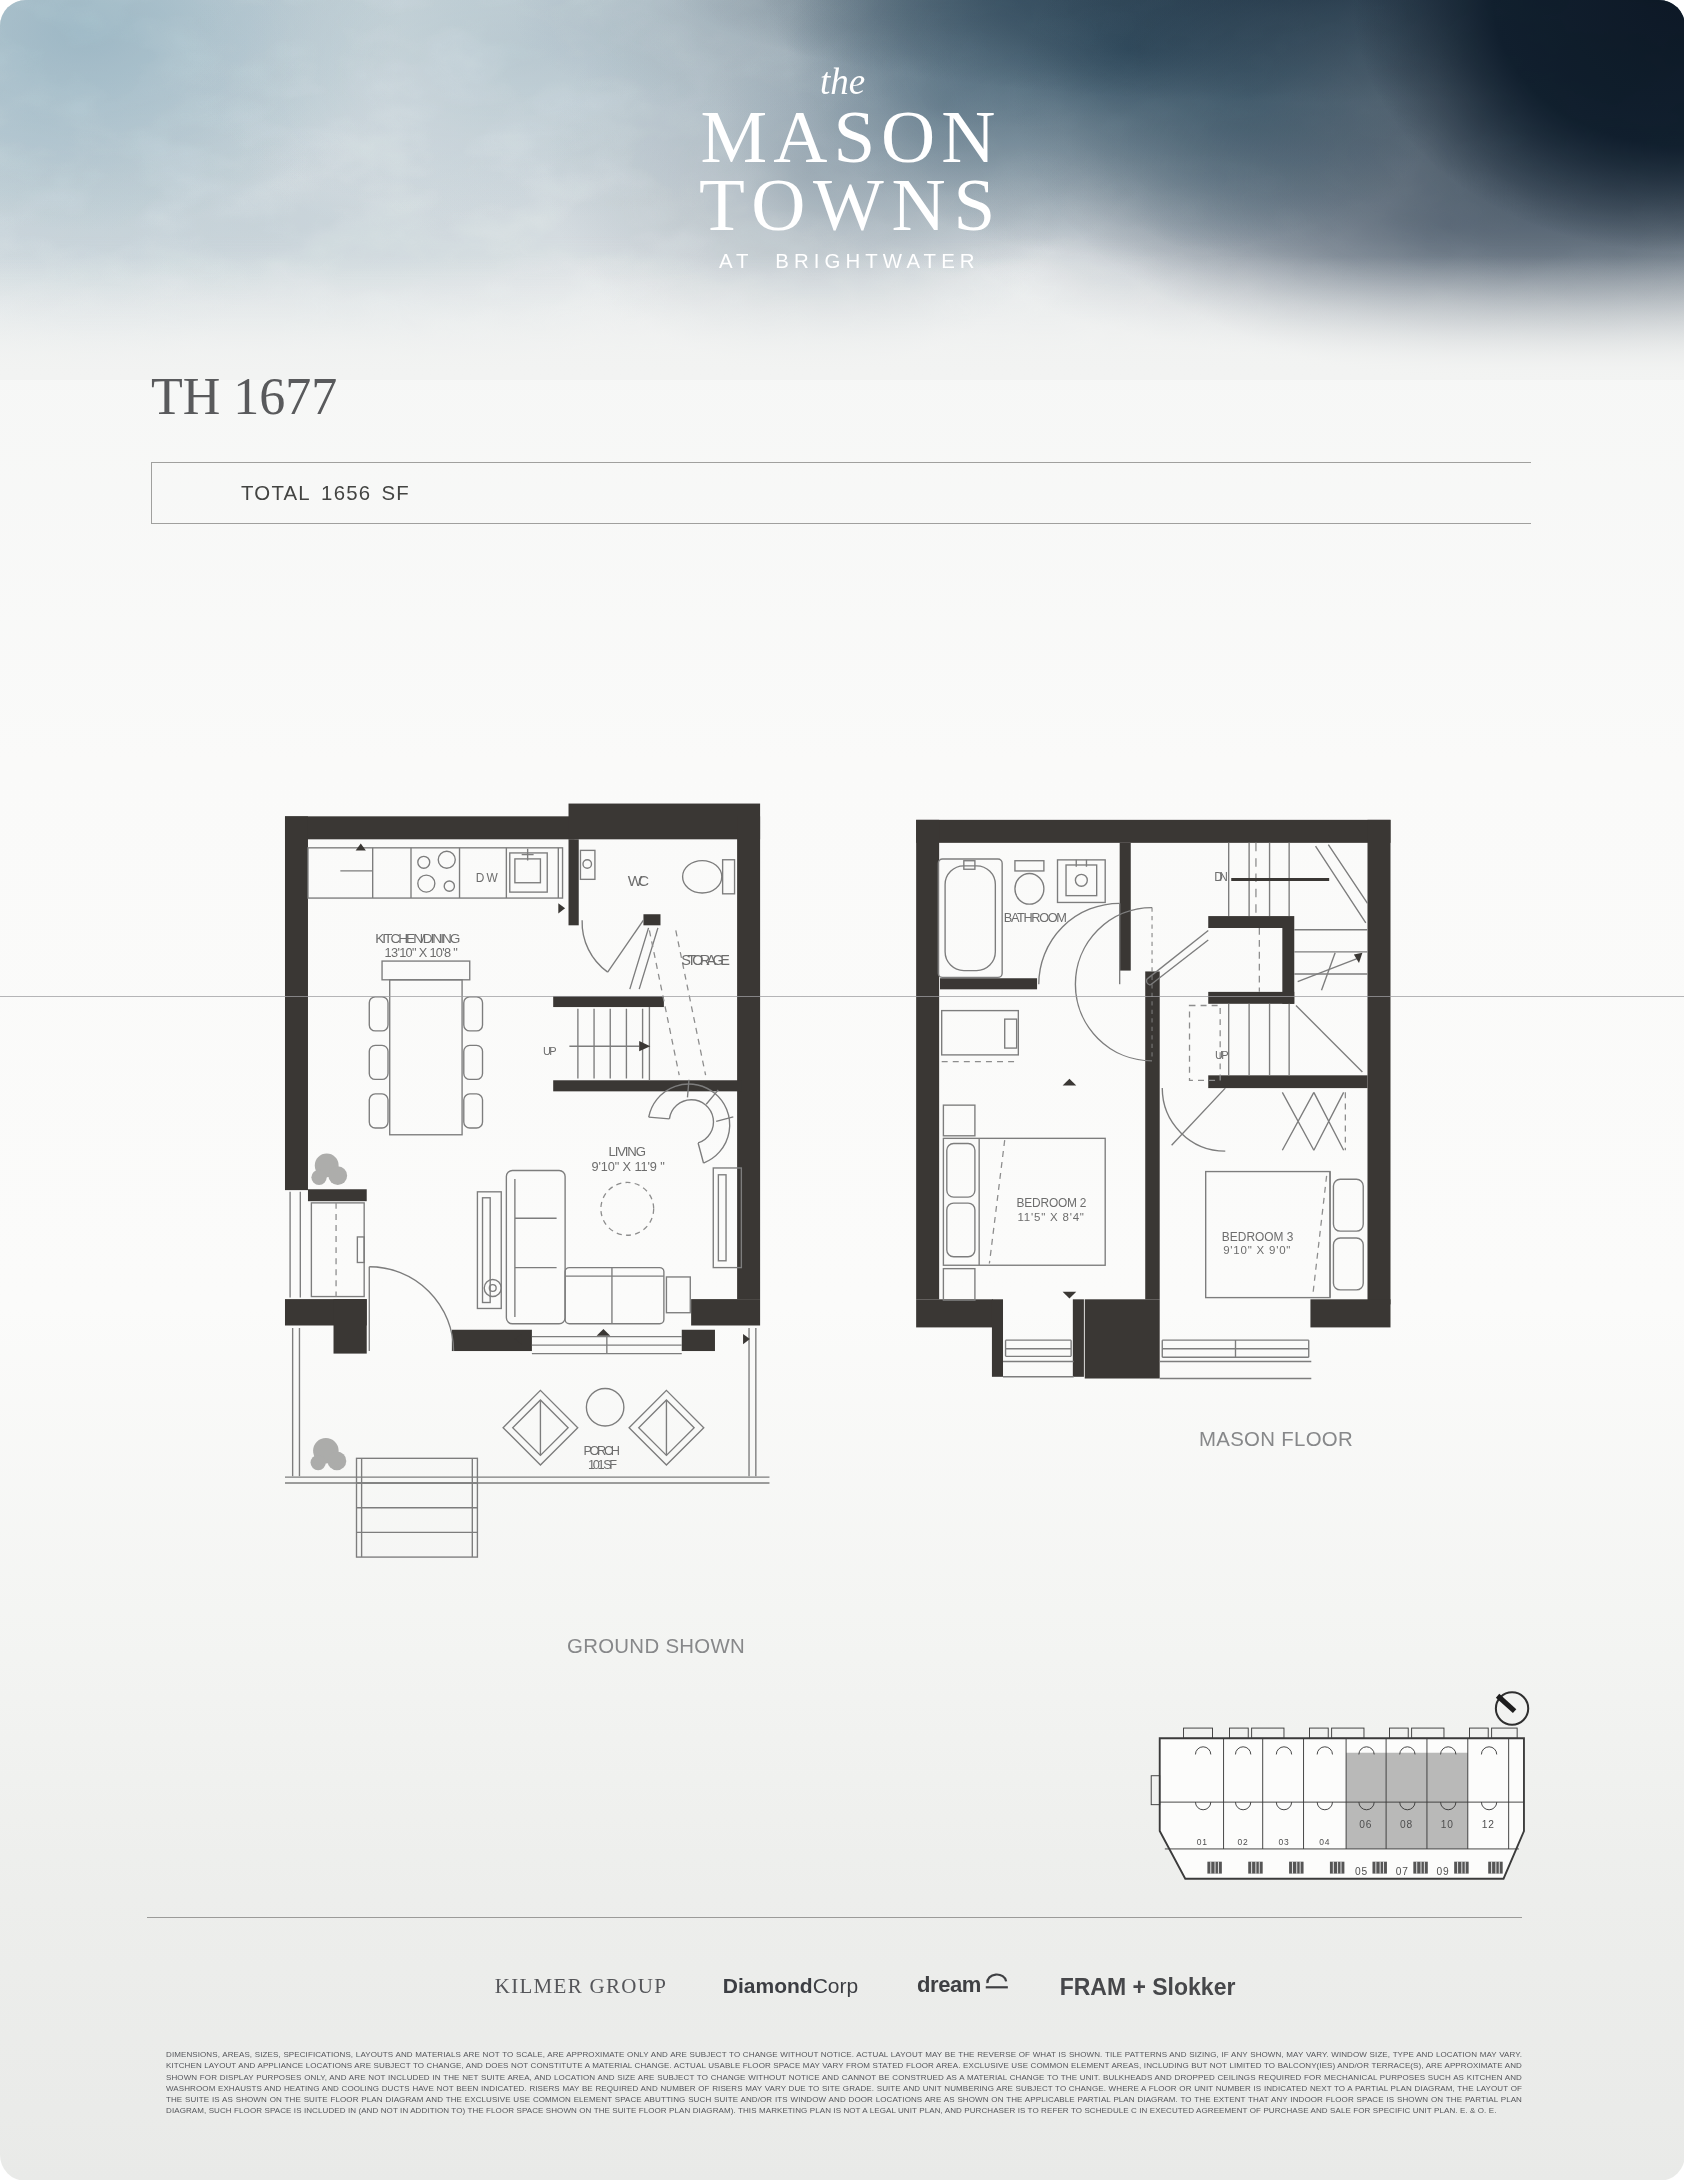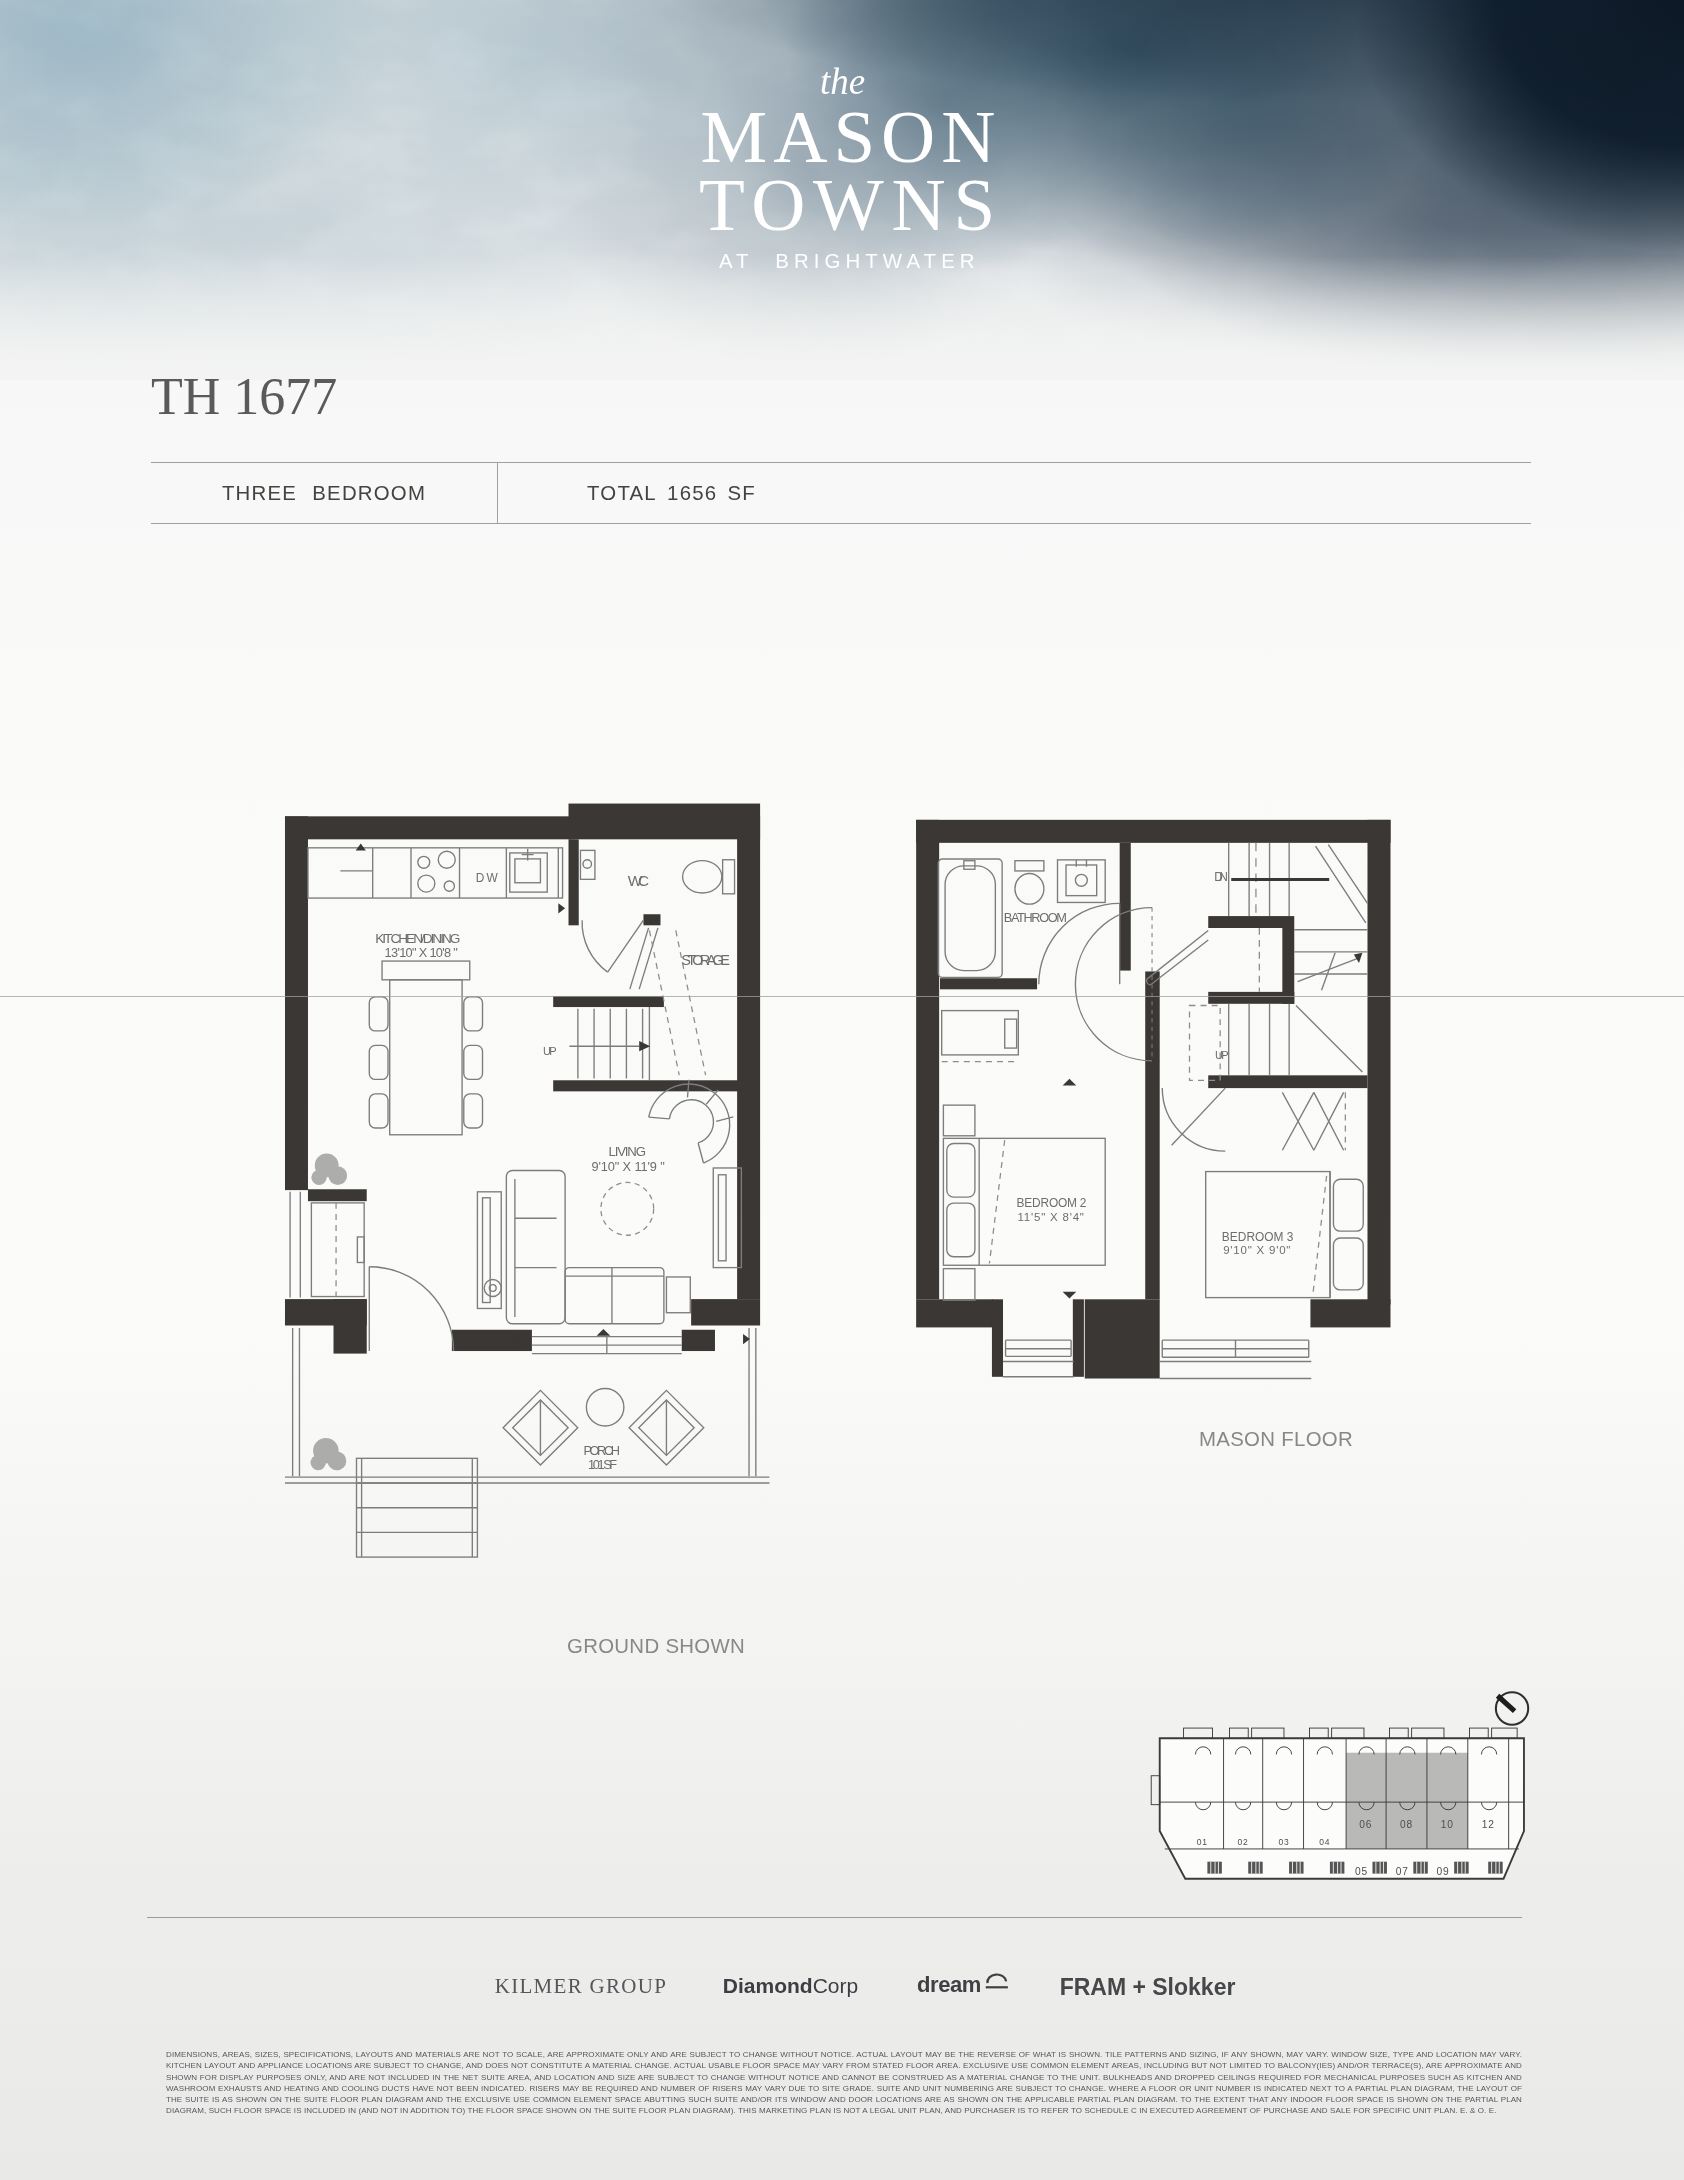--- a/index.html
+++ b/index.html
@@ -1,18 +1,18 @@
 <!DOCTYPE html>
 <html style="font-size:13.6px"><head><meta charset="utf-8">
 <style>
 *{margin:0;padding:0;box-sizing:border-box}
 html,body{width:1685px;height:2181px}
 body{font-family:"Liberation Sans",sans-serif;position:relative;overflow:hidden;background:#fff}
 #page{position:absolute;top:0;left:0;width:1685px;height:2181px;overflow:hidden;
-background:linear-gradient(180deg,#f2f3f2 0%,#f6f7f6 16%,#fafaf9 35%,#fbfbfa 60%,#f3f4f2 76%,#edeeec 87%,#e9eae8 100%);}
+background:linear-gradient(180deg,#f2f3f2 0%,#f6f7f6 16%,#fafaf9 35%,#fbfbfa 60%,#f3f4f2 76%,#edeeec 87%,#e9eae8 100%);border-radius:26px;}
 .abs{position:absolute}
 #header{position:absolute;top:0;left:0;width:1685px;height:379px;
 background:
 radial-gradient(ellipse 426px 324px at 100% 0%, rgba(12,24,38,.98) 0%, rgba(16,31,46,.96) 45%, rgba(16,31,46,0) 78%),
 radial-gradient(ellipse 818px 409px at 96% 26%, rgba(26,46,64,.94) 0%, rgba(26,46,64,0) 74%),
 radial-gradient(ellipse 937px 179px at 78% -6%, rgba(30,52,70,.88) 0%, rgba(30,52,70,0) 70%),
 radial-gradient(ellipse 477px 290px at 67% 13%, rgba(52,84,104,.85) 0%, rgba(52,84,104,0) 72%),
 radial-gradient(ellipse 273px 239px at 74% 24%, rgba(53,96,118,.5) 0%, rgba(53,96,118,0) 70%),
 radial-gradient(ellipse 358px 204px at 60% -4%, rgba(60,90,110,.6) 0%, rgba(60,90,110,0) 70%),
 radial-gradient(ellipse 341px 145px at 45% 3%, rgba(150,165,175,.5) 0%, rgba(150,165,175,0) 72%),
@@ -64,21 +64,20 @@
     </svg>
 <div id="headfade"></div>
 <div id="logo">
 <div class="the">the</div>
 <div class="mason">MASON</div>
 <div class="towns">TOWNS</div>
 <div class="atbw">AT&nbsp;&nbsp;BRIGHTWATER</div>
 </div>
 <div id="th">TH 1677</div>
 <div id="spec">
-<div class="c c1">THREE<span class="g1"></span>BEDROOM</div>
 <div class="c c4">TOTAL<span class="g2"></span>1656<span class="g2"></span>SF</div>
 </div>
 <div class="plab" style="top:1635px;left:567px">GROUND SHOWN</div>
 <div class="plab" style="top:1428px;left:1199px">MASON FLOOR</div>
 <div id="divider"></div>
 <div id="dcorp"><b>Diamond</b>Corp</div>
 <div id="kilmer">KILMER GROUP</div>
 <div id="dream">dream<svg width="25.6" height="20.4" viewBox="0 0 30 24" style="margin-left:3.4px">
         <path d="M4,13 A11,9 0 0 1 26,11" fill="none" stroke="#3f4043" stroke-width="2.6"></path>
         <path d="M2,18 H28" stroke="#3f4043" stroke-width="2.6"></path>

